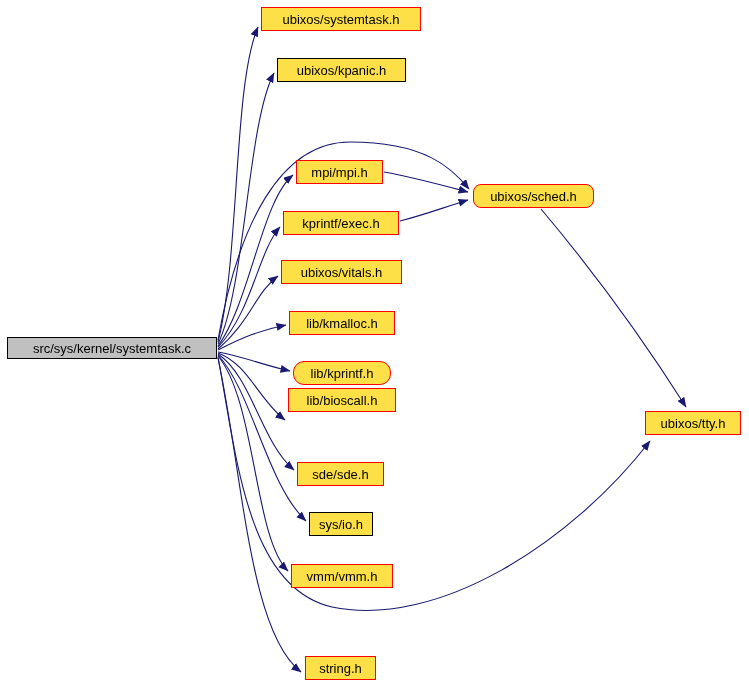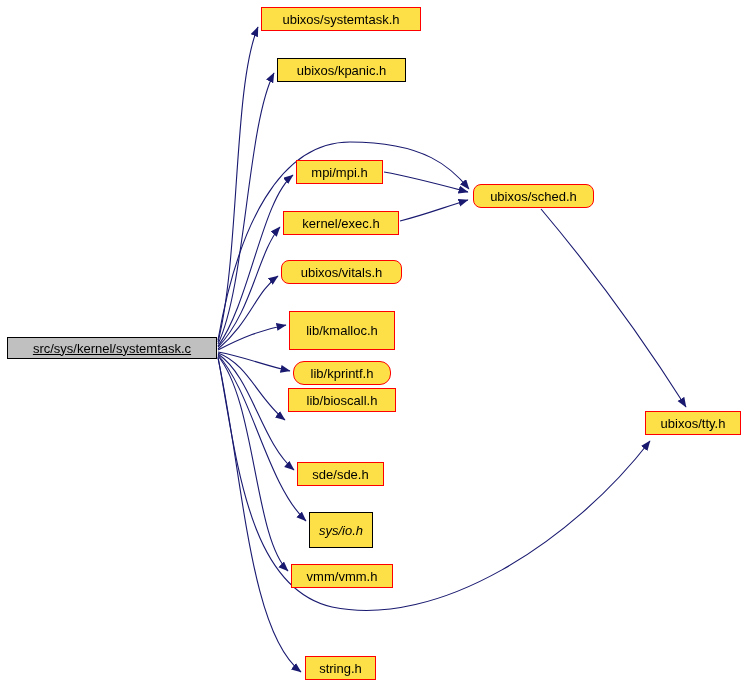--- a/index.html
+++ b/index.html
@@ -27,21 +27,21 @@
     border: 1px solid #000000;
     display: flex;
     align-items: center;
     justify-content: center;
     font-size: 13px;
     color: #000000;
     white-space: nowrap;
     cursor: default;
   }
   .node.red { cursor: pointer; }
-  .node.current { font-weight: normal; text-decoration: underline; }
+  .node.current { font-weight: normal; }
 </style>
 </head>
 <body>
 
 <div class="canvas">
   <svg class="edge-layer" id="edge-layer" width="749" height="696" viewBox="0 0 749 696">
     <defs>
       <marker id="arrow" markerUnits="userSpaceOnUse" markerWidth="11" markerHeight="9" refX="9.5" refY="4" orient="auto">
         <path id="arrow-head" d="M0,0 L10,4 L0,8 z" fill="#191970"></path>
       </marker>
@@ -63,24 +63,24 @@
       <path d="M384,172 C412,177 438,184 468,192" class="edge" stroke="#191970" marker-end="url(#arrow)"></path>
       <path d="M400,221 C424,215 442,208 468,200" class="edge" stroke="#191970" marker-end="url(#arrow)"></path>
       <path d="M541,209 C595,273 648,347 686,407" class="edge" stroke="#191970" marker-end="url(#arrow)"></path>
     </svg>
   <div id="node-layer">
       <div class="node current" style="left: 7px; top: 337px; width: 210px; height: 22px; background: rgb(192, 192, 192); border-color: rgb(0, 0, 0);">src/sys/kernel/systemtask.c</div>
       <div class="node red" style="left: 261px; top: 7px; width: 160px; height: 24px; border-color: rgb(255, 0, 0);">ubixos/systemtask.h</div>
       <div class="node black" style="left: 277px; top: 58px; width: 129px; height: 24px; border-color: rgb(0, 0, 0);">ubixos/kpanic.h</div>
       <div class="node red" style="left: 296px; top: 160px; width: 87px; height: 24px; border-color: rgb(255, 0, 0);">mpi/mpi.h</div>
       <div class="node red" style="left: 473px; top: 184px; width: 121px; height: 24px; border-color: rgb(255, 0, 0); border-radius: 8px;">ubixos/sched.h</div>
-      <div class="node red" style="left: 283px; top: 211px; width: 116px; height: 24px; border-color: rgb(255, 0, 0);">kernel/exec.h</div>
-      <div class="node red" style="left: 281px; top: 260px; width: 121px; height: 24px; border-color: rgb(255, 0, 0); border-radius: 8px;">ubixos/vitals.h</div>
-      <div class="node red" style="left: 289px; top: 311px; width: 106px; height: 39px; border-color: rgb(255, 0, 0);">lib/kmalloc.h</div>
+      <div class="node red" style="left: 283px; top: 211px; width: 116px; height: 24px; border-color: rgb(255, 0, 0);">kprintf/exec.h</div>
+      <div class="node red" style="left: 281px; top: 260px; width: 121px; height: 24px; border-color: rgb(255, 0, 0);">ubixos/vitals.h</div>
+      <div class="node red" style="left: 289px; top: 311px; width: 106px; height: 24px; border-color: rgb(255, 0, 0);">lib/kmalloc.h</div>
       <div class="node red" style="left: 293px; top: 361px; width: 98px; height: 24px; border-color: rgb(255, 0, 0); border-radius: 11px;">lib/kprintf.h</div>
       <div class="node red" style="left: 288px; top: 388px; width: 108px; height: 24px; border-color: rgb(255, 0, 0);">lib/bioscall.h</div>
       <div class="node red" style="left: 297px; top: 462px; width: 87px; height: 24px; border-color: rgb(255, 0, 0);">sde/sde.h</div>
-      <div class="node black" style="left: 309px; top: 512px; width: 64px; height: 36px; border-color: rgb(0, 0, 0); font-style: italic;">sys/io.h</div>
+      <div class="node black" style="left: 309px; top: 512px; width: 64px; height: 24px; border-color: rgb(0, 0, 0);">sys/io.h</div>
       <div class="node red" style="left: 291px; top: 564px; width: 102px; height: 24px; border-color: rgb(255, 0, 0);">vmm/vmm.h</div>
       <div class="node red" style="left: 645px; top: 411px; width: 96px; height: 24px; border-color: rgb(255, 0, 0);">ubixos/tty.h</div>
       <div class="node red" style="left: 305px; top: 656px; width: 71px; height: 24px; border-color: rgb(255, 0, 0);">string.h</div>
     </div>
 </div>
 
 </body></html>

